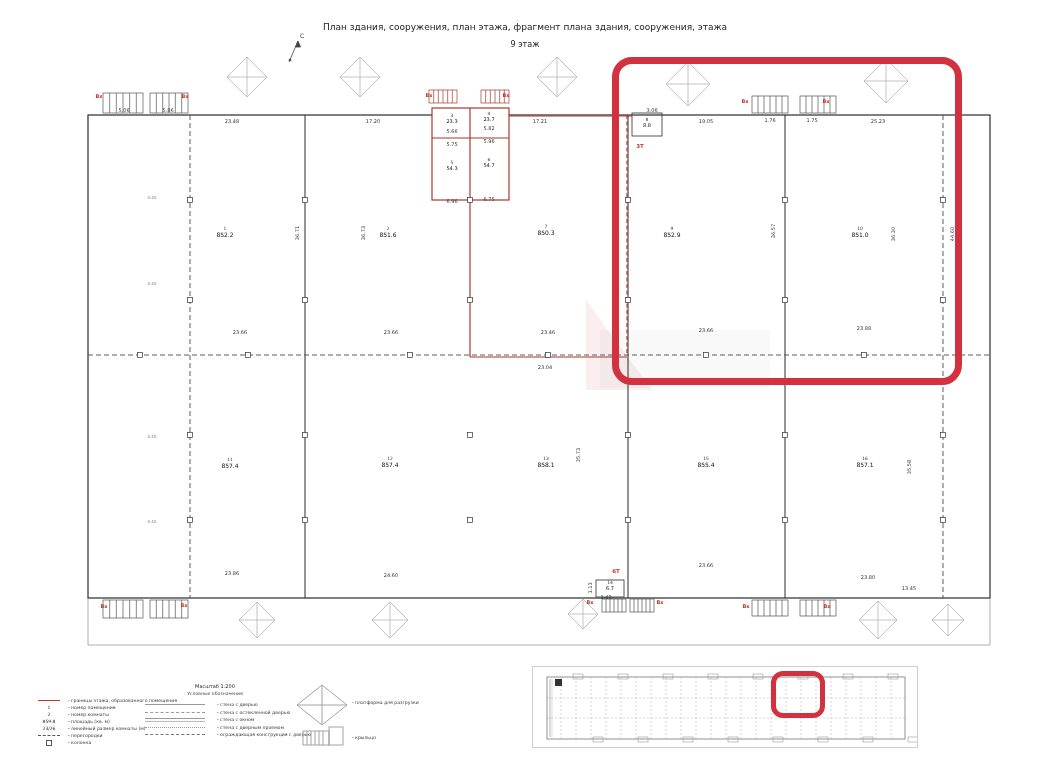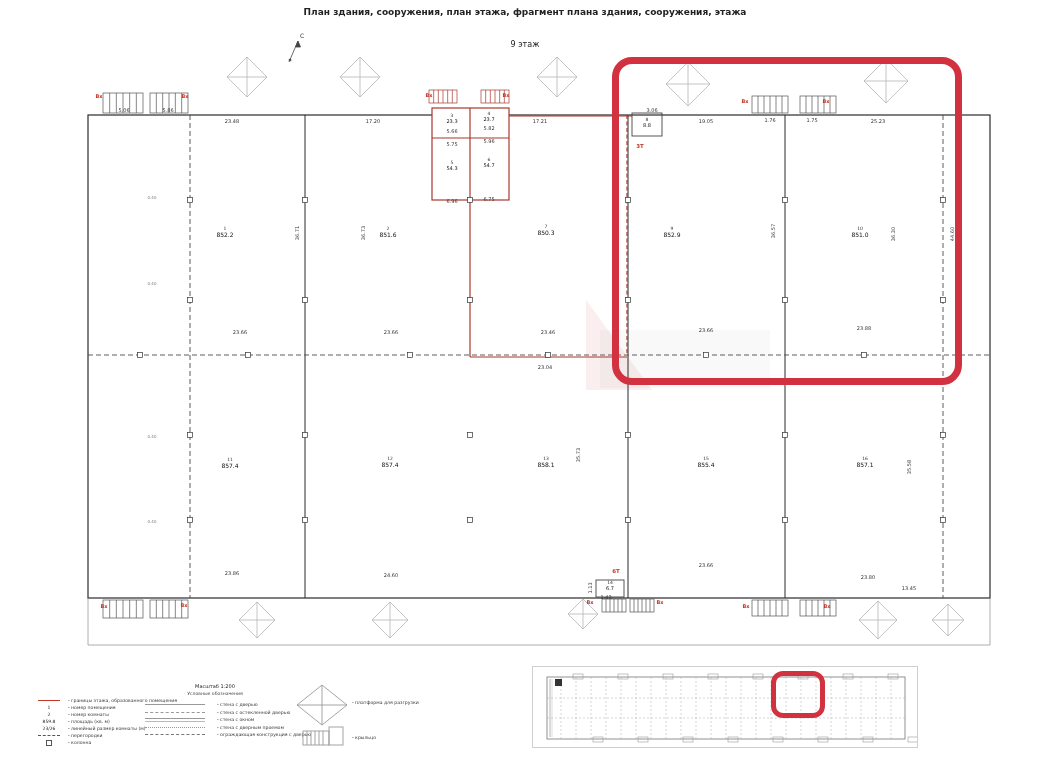--- a/index.html
+++ b/index.html
@@ -1,20 +1,20 @@
 <!DOCTYPE html>
 <html><head>
 <meta charset="utf-8">
 <style>
   html,body{margin:0;padding:0;background:#fff;}
   body{width:1050px;height:762px;position:relative;overflow:hidden;
        font-family:"DejaVu Sans","Liberation Sans",sans-serif;color:#1c1c1c;}
   .abs{position:absolute;}
   
-  #page-title{top:7px;left:0;width:1050px;text-align:center;font-size:9px;color:#222;font-weight:bold;}
+  #page-title{top:22px;left:0;width:1050px;text-align:center;font-size:9px;color:#222;}
   #page-subtitle{top:40px;left:0;width:1050px;text-align:center;font-size:8px;color:#222;}
   #north-label{top:32px;left:300px;font-size:6px;color:#333;}
   
   .room-label{position:absolute;transform:translate(-50%,-50%);text-align:center;line-height:1.05;}
   .room-label .rn{display:block;font-size:4.5px;color:#333;}
   .room-label .ra{display:block;font-size:6px;color:#111;}
   .room-label.small .ra{font-size:5px;}
   .dim{position:absolute;transform:translate(-50%,-50%);font-size:5px;color:#333;white-space:nowrap;}
   .dim.rot{transform:translate(-50%,-50%) rotate(-90deg);}
   .dim.tiny{font-size:4px;color:#777;}

